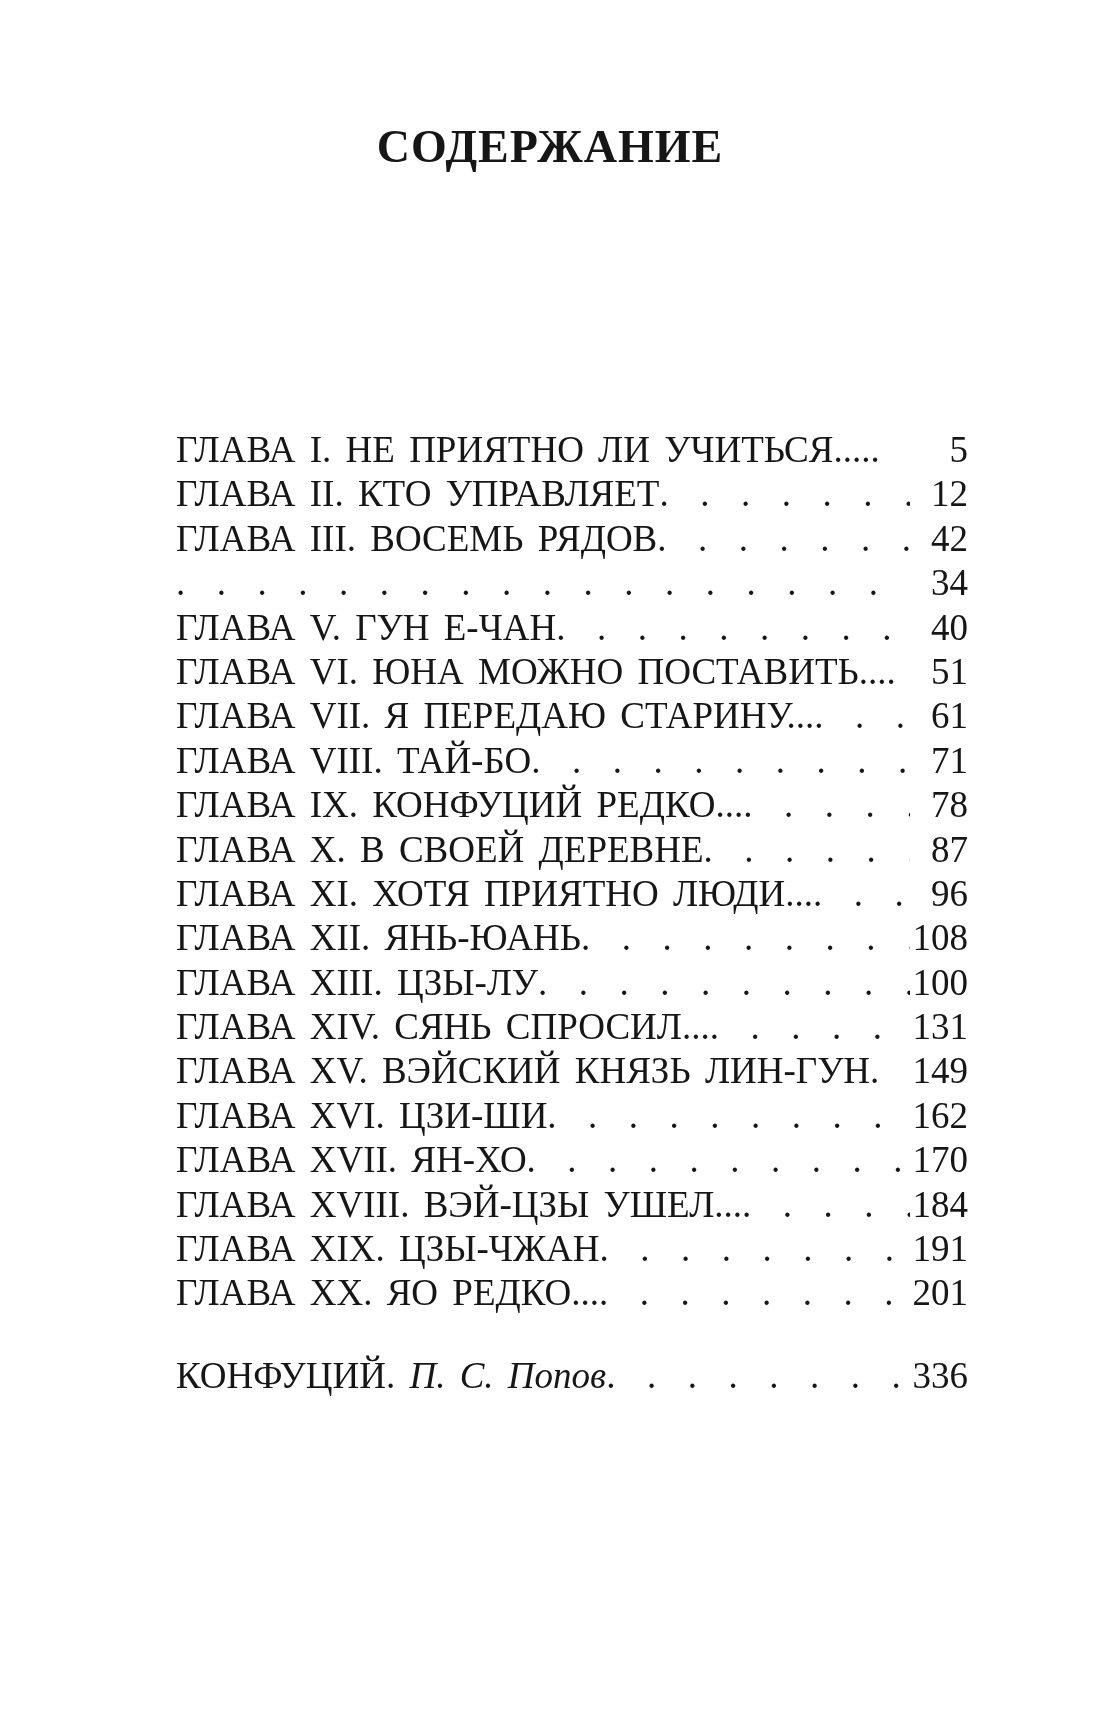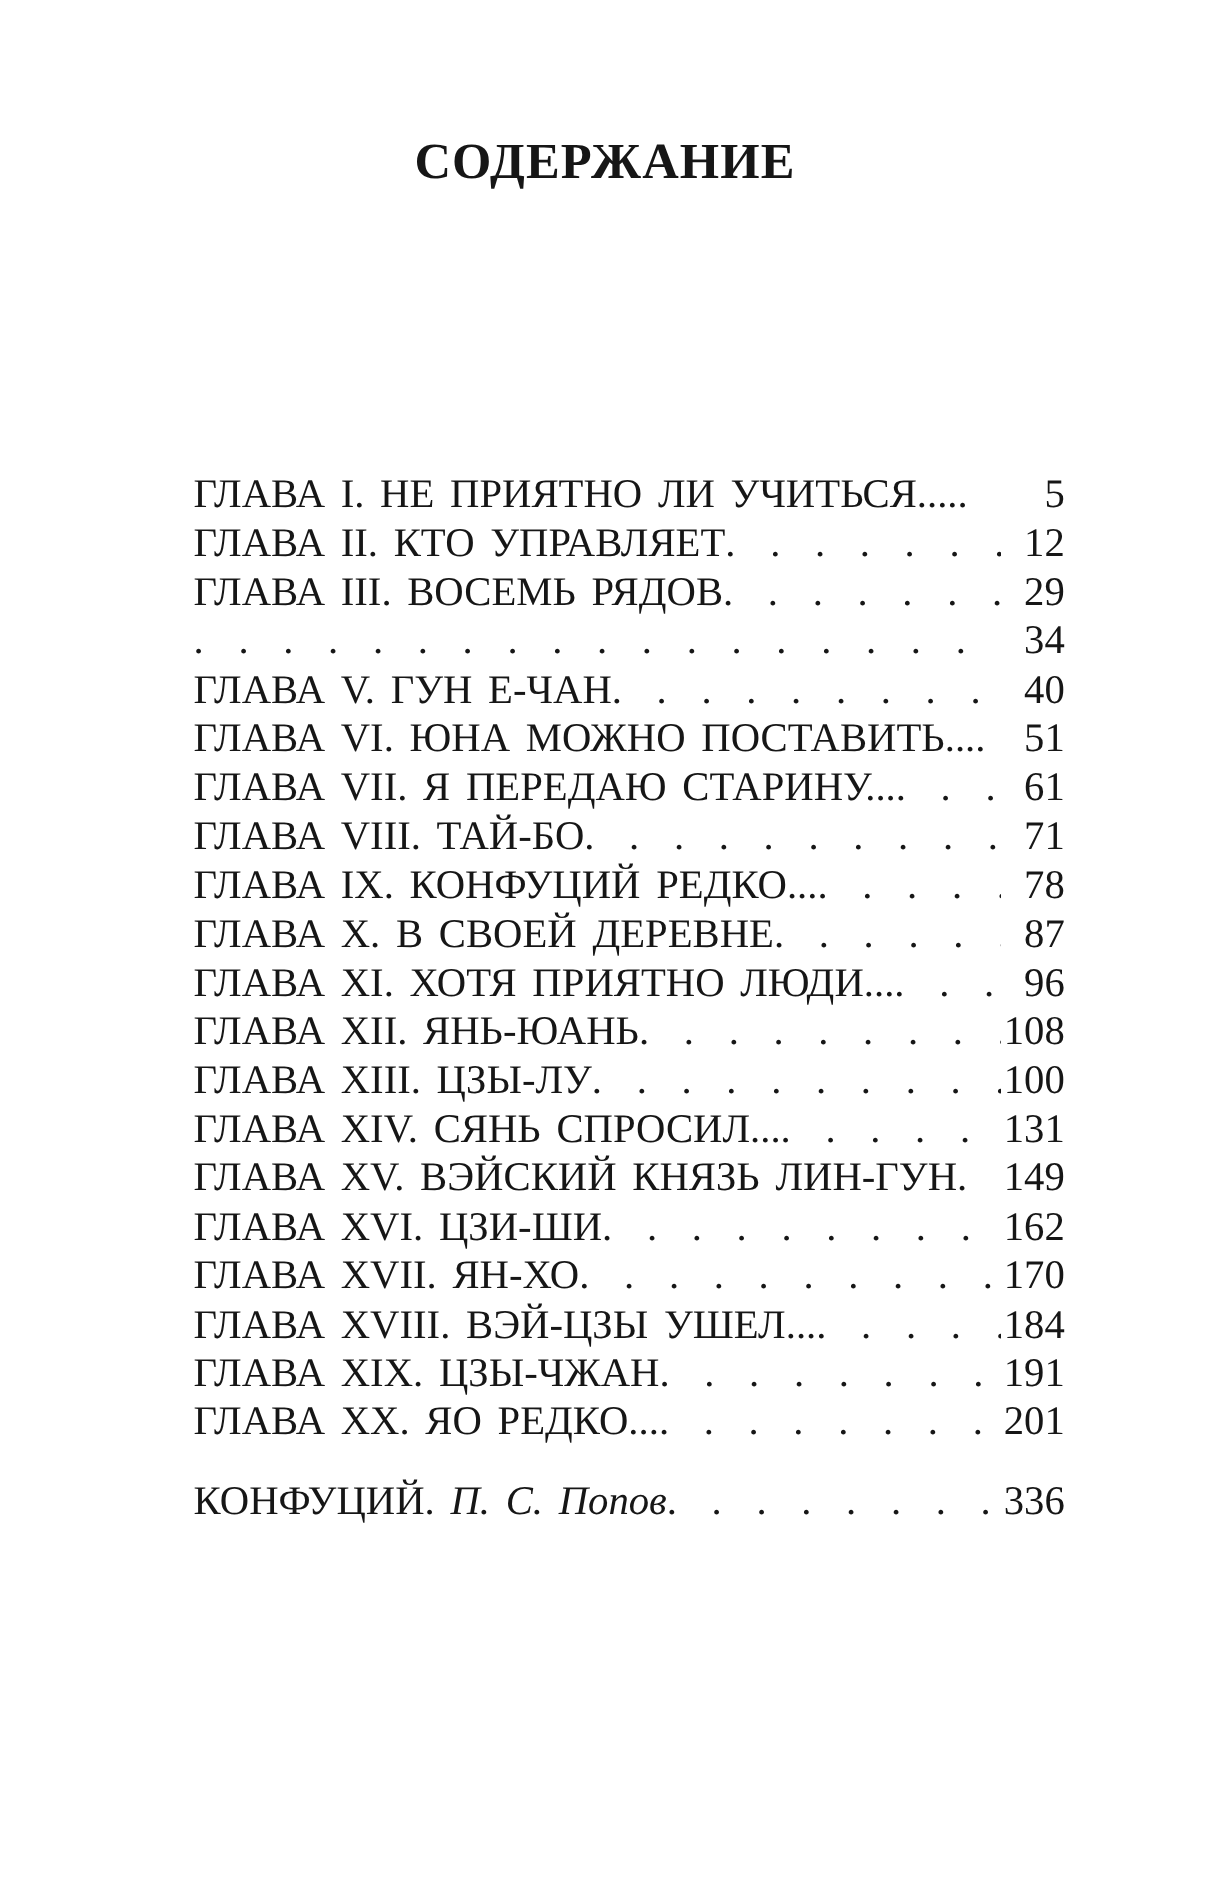--- a/index.html
+++ b/index.html
@@ -56,21 +56,21 @@
   }
   .dots {
     letter-spacing: 1px;
   }
   .num {
     flex: 0 0 58px;
     text-align: right;
     white-space: nowrap;
   }
   .footer-row {
-    margin-top: 27px;
+    margin-top: 38px;
   }
   .author {
     font-style: italic;
   }
 </style>
 </head>
 <body>
 
 <div class="page">
 
@@ -86,21 +86,21 @@
 
   <div class="row">
     <span class="label">ГЛАВА II. КТО УПРАВЛЯЕТ</span>
     <span class="leader"><span class="dots">.&nbsp;&nbsp;.&nbsp;&nbsp;.&nbsp;&nbsp;.&nbsp;&nbsp;.&nbsp;&nbsp;.&nbsp;&nbsp;.&nbsp;&nbsp;.&nbsp;&nbsp;.&nbsp;&nbsp;.&nbsp;&nbsp;.&nbsp;&nbsp;.&nbsp;&nbsp;.&nbsp;&nbsp;.&nbsp;&nbsp;.&nbsp;&nbsp;.&nbsp;&nbsp;.&nbsp;&nbsp;.&nbsp;&nbsp;.&nbsp;&nbsp;.&nbsp;&nbsp;.&nbsp;&nbsp;.&nbsp;&nbsp;.&nbsp;&nbsp;.&nbsp;&nbsp;.&nbsp;&nbsp;.&nbsp;&nbsp;.&nbsp;&nbsp;.&nbsp;&nbsp;.&nbsp;&nbsp;.&nbsp;&nbsp;.&nbsp;&nbsp;.&nbsp;&nbsp;.&nbsp;&nbsp;.&nbsp;&nbsp;.&nbsp;&nbsp;.&nbsp;&nbsp;.&nbsp;&nbsp;.&nbsp;&nbsp;.&nbsp;&nbsp;.&nbsp;&nbsp;.&nbsp;&nbsp;.&nbsp;&nbsp;.&nbsp;&nbsp;.&nbsp;&nbsp;.&nbsp;&nbsp;.&nbsp;&nbsp;.&nbsp;&nbsp;.&nbsp;&nbsp;.&nbsp;&nbsp;.&nbsp;&nbsp;</span></span>
     <span class="num">12</span>
   </div>
 
   <div class="row">
     <span class="label">ГЛАВА III. ВОСЕМЬ РЯДОВ</span>
     <span class="leader"><span class="dots">.&nbsp;&nbsp;.&nbsp;&nbsp;.&nbsp;&nbsp;.&nbsp;&nbsp;.&nbsp;&nbsp;.&nbsp;&nbsp;.&nbsp;&nbsp;.&nbsp;&nbsp;.&nbsp;&nbsp;.&nbsp;&nbsp;.&nbsp;&nbsp;.&nbsp;&nbsp;.&nbsp;&nbsp;.&nbsp;&nbsp;.&nbsp;&nbsp;.&nbsp;&nbsp;.&nbsp;&nbsp;.&nbsp;&nbsp;.&nbsp;&nbsp;.&nbsp;&nbsp;.&nbsp;&nbsp;.&nbsp;&nbsp;.&nbsp;&nbsp;.&nbsp;&nbsp;.&nbsp;&nbsp;.&nbsp;&nbsp;.&nbsp;&nbsp;.&nbsp;&nbsp;.&nbsp;&nbsp;.&nbsp;&nbsp;.&nbsp;&nbsp;.&nbsp;&nbsp;.&nbsp;&nbsp;.&nbsp;&nbsp;.&nbsp;&nbsp;.&nbsp;&nbsp;.&nbsp;&nbsp;.&nbsp;&nbsp;.&nbsp;&nbsp;.&nbsp;&nbsp;.&nbsp;&nbsp;.&nbsp;&nbsp;.&nbsp;&nbsp;.&nbsp;&nbsp;.&nbsp;&nbsp;.&nbsp;&nbsp;.&nbsp;&nbsp;.&nbsp;&nbsp;.&nbsp;&nbsp;.&nbsp;&nbsp;</span></span>
-    <span class="num">29</span>
+    <span class="num">42</span>
   </div>
 
   <div class="row">
     <span class="leader"><span class="dots">.&nbsp;&nbsp;.&nbsp;&nbsp;.&nbsp;&nbsp;.&nbsp;&nbsp;.&nbsp;&nbsp;.&nbsp;&nbsp;.&nbsp;&nbsp;.&nbsp;&nbsp;.&nbsp;&nbsp;.&nbsp;&nbsp;.&nbsp;&nbsp;.&nbsp;&nbsp;.&nbsp;&nbsp;.&nbsp;&nbsp;.&nbsp;&nbsp;.&nbsp;&nbsp;.&nbsp;&nbsp;.&nbsp;&nbsp;.&nbsp;&nbsp;.&nbsp;&nbsp;.&nbsp;&nbsp;.&nbsp;&nbsp;.&nbsp;&nbsp;.&nbsp;&nbsp;.&nbsp;&nbsp;.&nbsp;&nbsp;.&nbsp;&nbsp;.&nbsp;&nbsp;.&nbsp;&nbsp;.&nbsp;&nbsp;.&nbsp;&nbsp;.&nbsp;&nbsp;.&nbsp;&nbsp;.&nbsp;&nbsp;.&nbsp;&nbsp;.&nbsp;&nbsp;.&nbsp;&nbsp;.&nbsp;&nbsp;.&nbsp;&nbsp;.&nbsp;&nbsp;.&nbsp;&nbsp;.&nbsp;&nbsp;.&nbsp;&nbsp;.&nbsp;&nbsp;.&nbsp;&nbsp;.&nbsp;&nbsp;.&nbsp;&nbsp;.&nbsp;&nbsp;.&nbsp;&nbsp;.&nbsp;&nbsp;</span></span>
     <span class="num">34</span>
   </div>
 
   <div class="row">
     <span class="label">ГЛАВА V. ГУН Е-ЧАН</span>
     <span class="leader"><span class="dots">.&nbsp;&nbsp;.&nbsp;&nbsp;.&nbsp;&nbsp;.&nbsp;&nbsp;.&nbsp;&nbsp;.&nbsp;&nbsp;.&nbsp;&nbsp;.&nbsp;&nbsp;.&nbsp;&nbsp;.&nbsp;&nbsp;.&nbsp;&nbsp;.&nbsp;&nbsp;.&nbsp;&nbsp;.&nbsp;&nbsp;.&nbsp;&nbsp;.&nbsp;&nbsp;.&nbsp;&nbsp;.&nbsp;&nbsp;.&nbsp;&nbsp;.&nbsp;&nbsp;.&nbsp;&nbsp;.&nbsp;&nbsp;.&nbsp;&nbsp;.&nbsp;&nbsp;.&nbsp;&nbsp;.&nbsp;&nbsp;.&nbsp;&nbsp;.&nbsp;&nbsp;.&nbsp;&nbsp;.&nbsp;&nbsp;.&nbsp;&nbsp;.&nbsp;&nbsp;.&nbsp;&nbsp;.&nbsp;&nbsp;.&nbsp;&nbsp;.&nbsp;&nbsp;.&nbsp;&nbsp;.&nbsp;&nbsp;.&nbsp;&nbsp;.&nbsp;&nbsp;.&nbsp;&nbsp;.&nbsp;&nbsp;.&nbsp;&nbsp;.&nbsp;&nbsp;.&nbsp;&nbsp;.&nbsp;&nbsp;.&nbsp;&nbsp;.&nbsp;&nbsp;.&nbsp;&nbsp;.&nbsp;&nbsp;</span></span>

